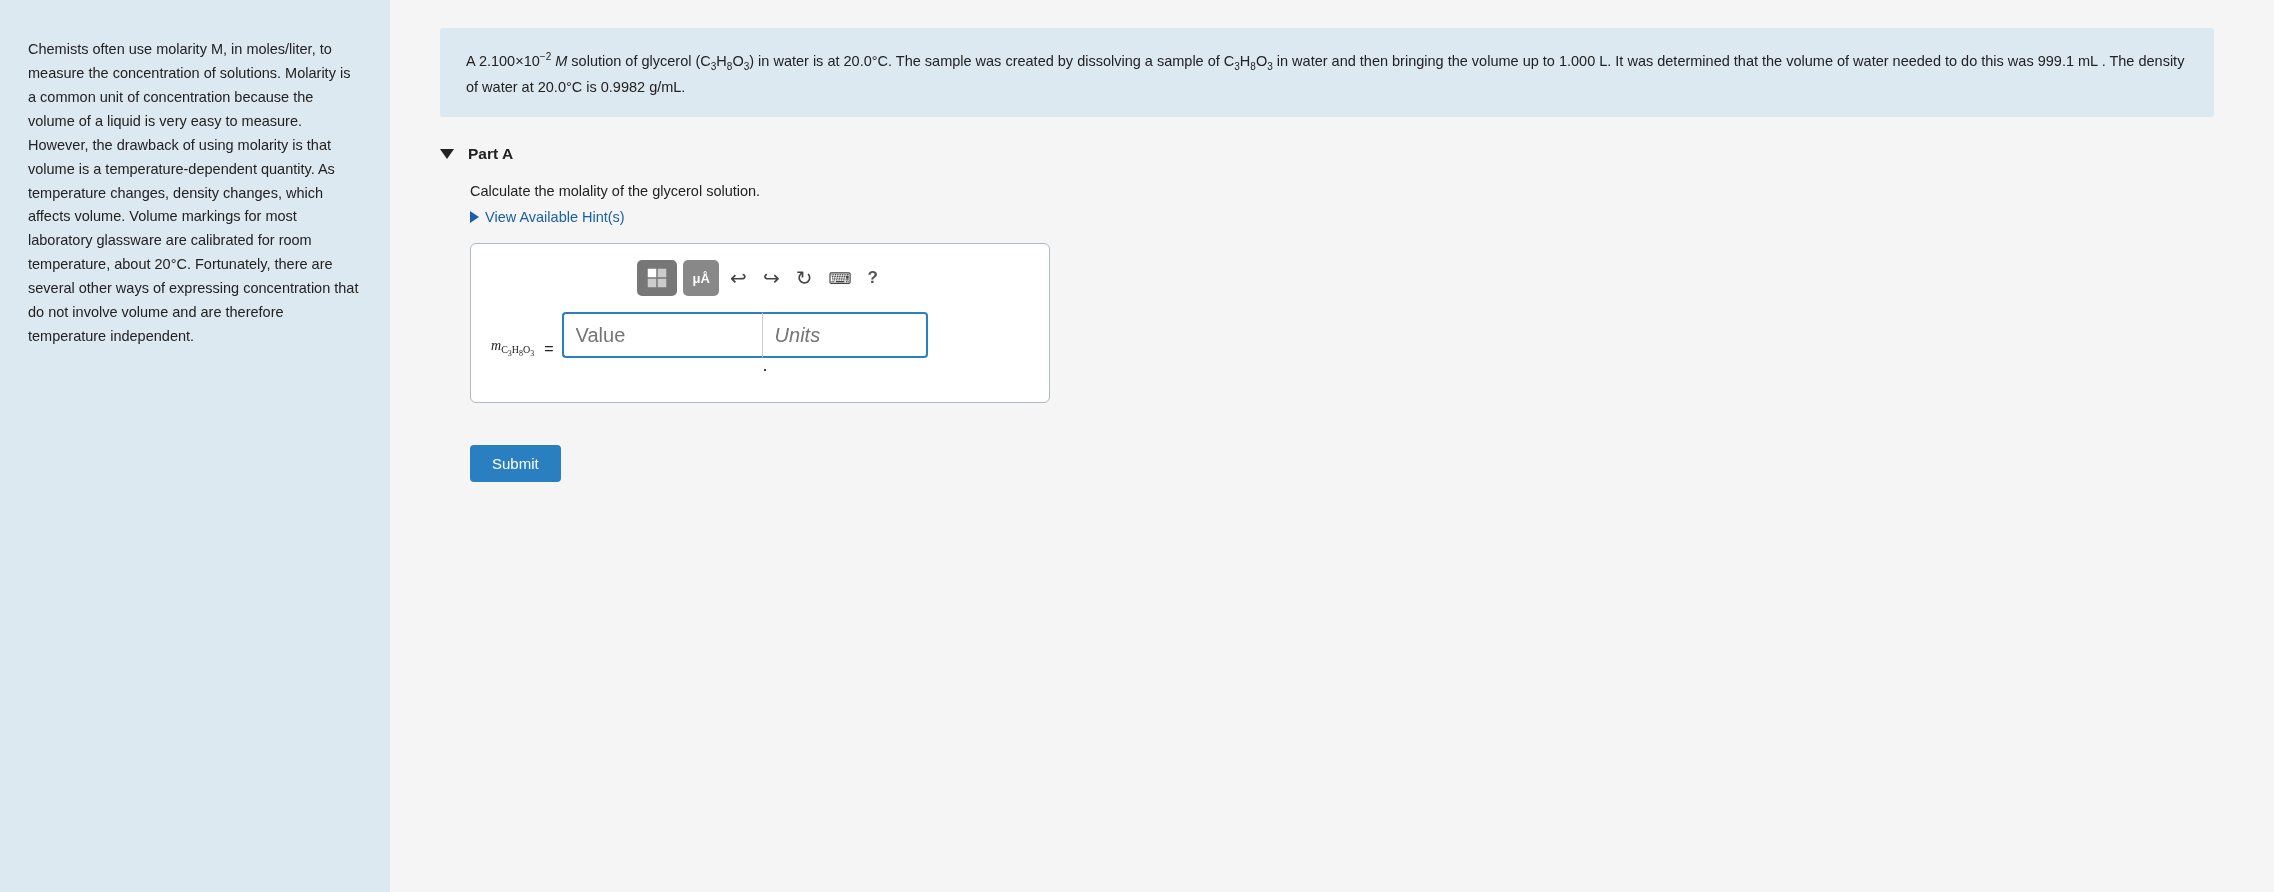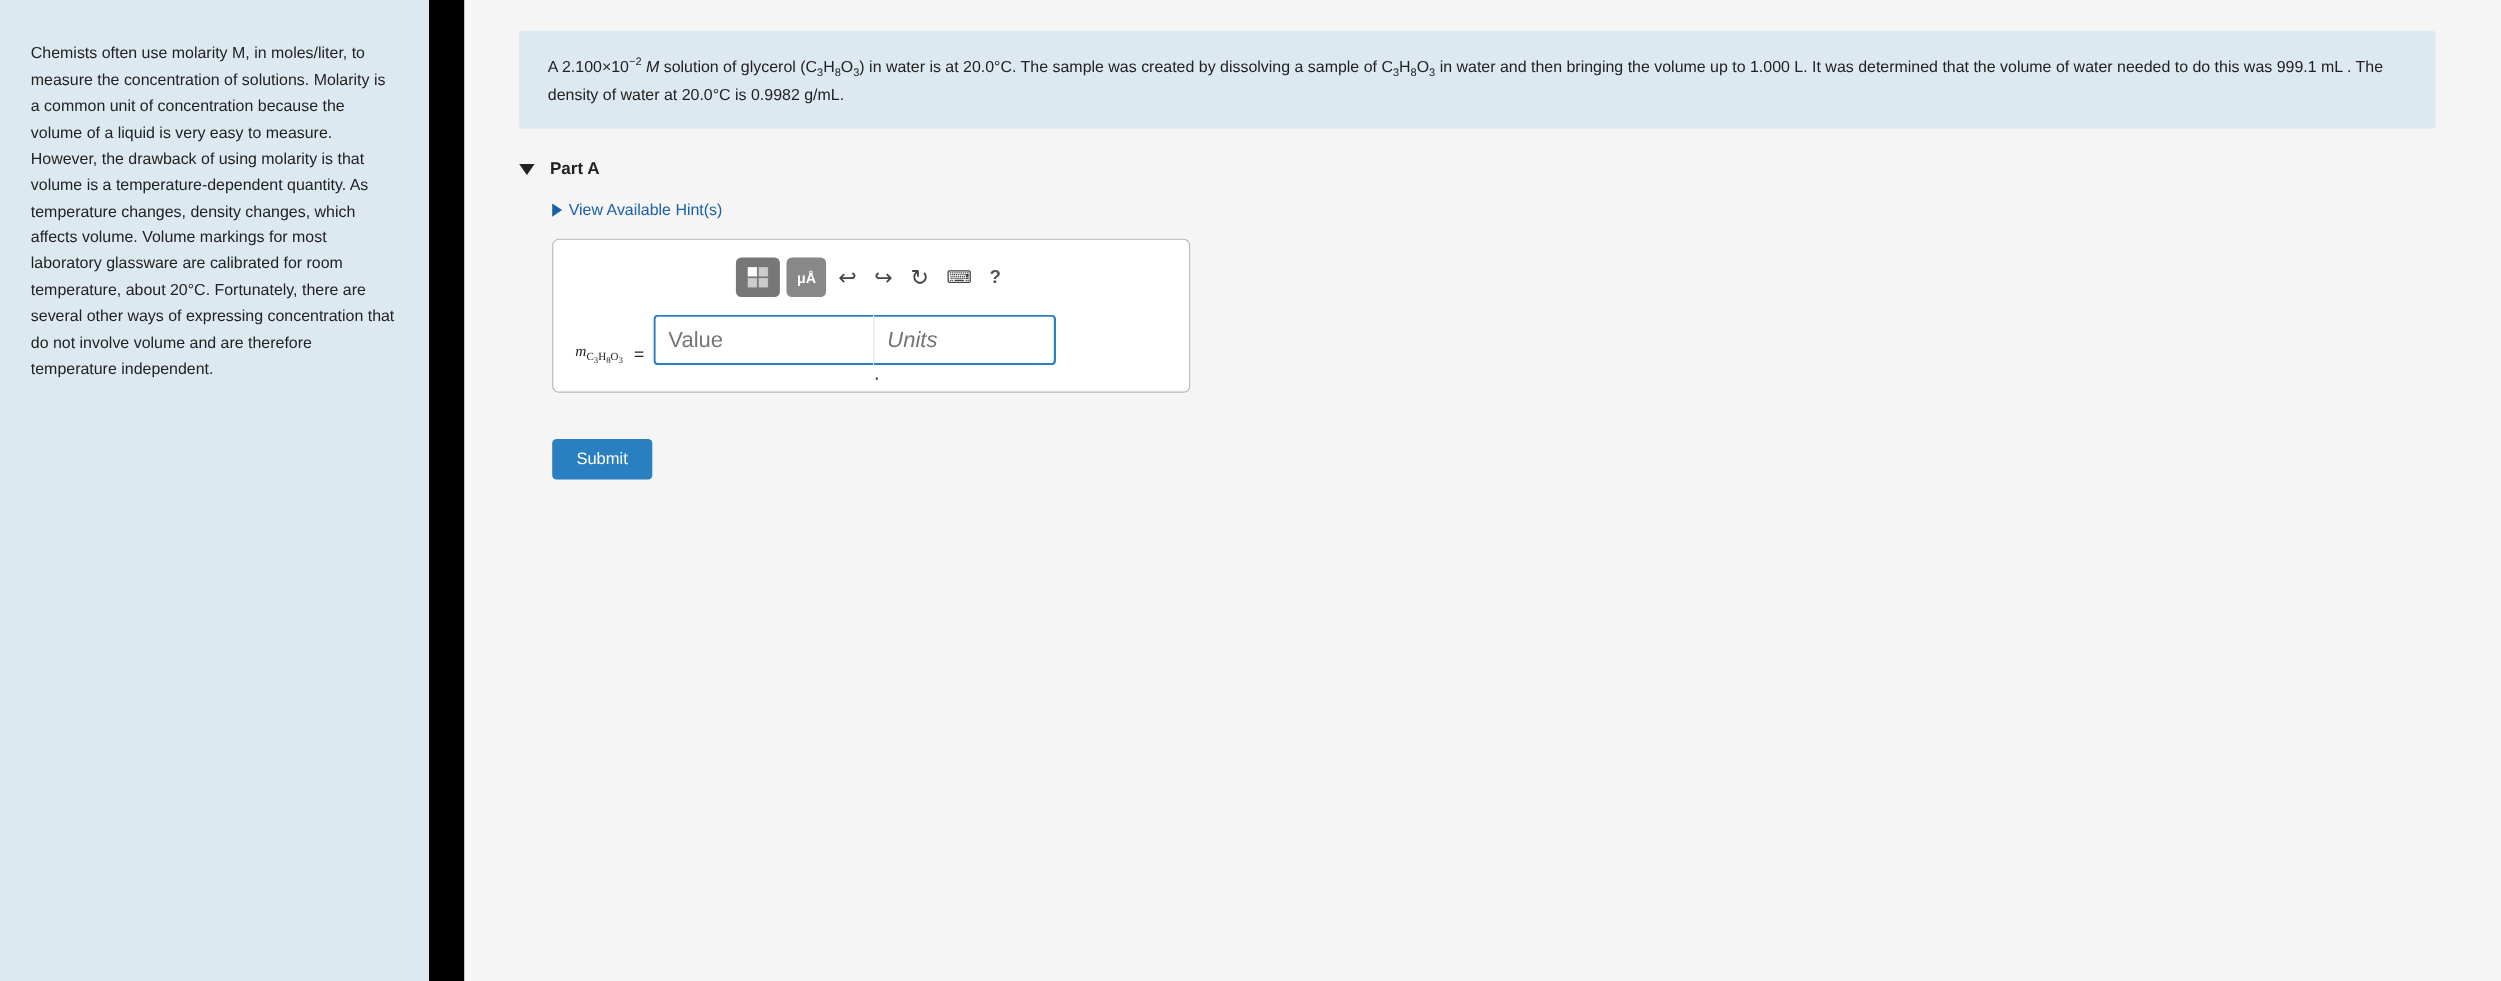--- a/index.html
+++ b/index.html
@@ -8,22 +8,21 @@
       font-size: 15px;
       background: #f5f5f5;
       color: #222;
       min-height: 892px;
     }
     .layout {
       display: flex;
       flex-direction: row;
       max-width: 2274px;
       min-height: 892px;
-      background: #000000;
-      gap: 32px;
+      background: #f9a8d4;
     }
     .sidebar {
       width: 390px;
       min-width: 320px;
       background: #dde9f0;
       padding: 38px 28px 38px 28px;
       font-size: 14.5px;
       line-height: 1.65;
       color: #222;
       flex-shrink: 0;
@@ -92,21 +91,21 @@
       width: 0; height: 0;
       border-top: 6px solid transparent;
       border-bottom: 6px solid transparent;
       border-left: 9px solid #1a5fa8;
       display: inline-block;
     }
     .answer-box {
       border: 1.5px solid #b0b8c0;
       border-radius: 6px;
       background: #fff;
-      padding: 16px 20px 4px 20px;
+      padding: 16px 20px 24px 20px;
       max-width: 580px;
       margin-bottom: 20px;
     }
     .toolbar {
       display: flex;
       justify-content: center;
       align-items: center;
       gap: 6px;
       margin-bottom: 16px;
     }
@@ -241,20 +240,21 @@
       </span>
     </div>
 
     <div>
       <div class="part-a-header">
         <span class="triangle-down"></span>
         <span>Part A</span>
       </div>
 
       <div class="part-a-body">
+        <p class="instruction">Calculate the molality of the glycerol solution.</p>
 
         <div class="hint-link">
           <span class="triangle-right"></span>
           <span>View Available Hint(s)</span>
         </div>
 
         
         <div class="answer-box">
 
           <div class="toolbar">

